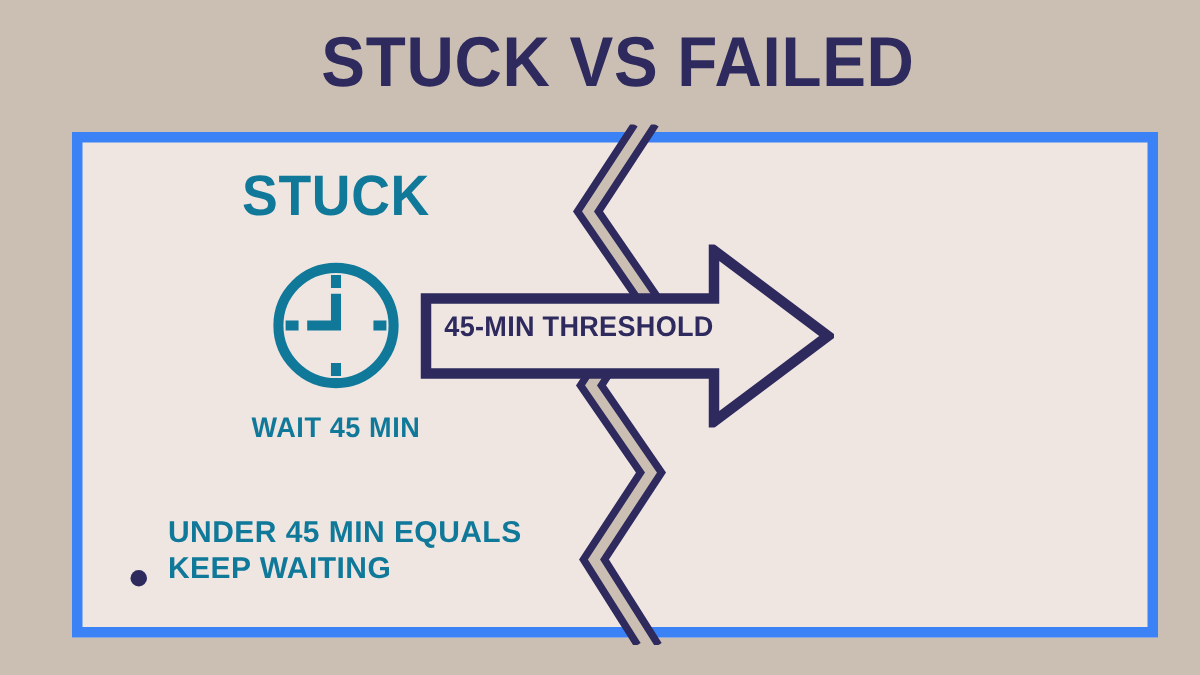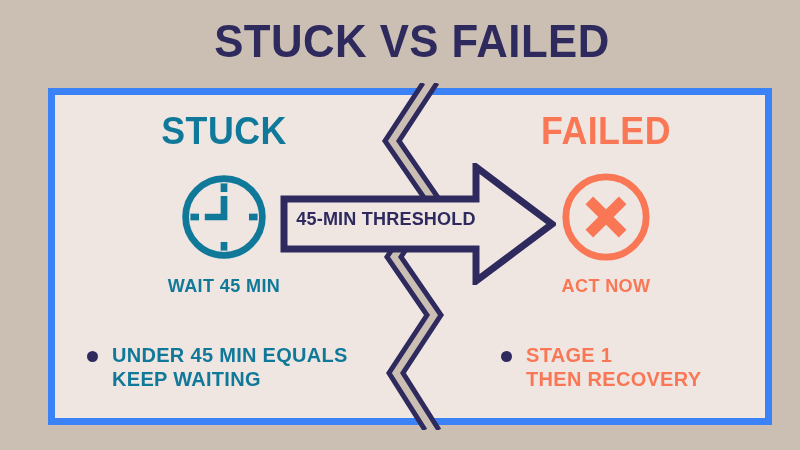--- a/index.html
+++ b/index.html
@@ -97,21 +97,21 @@
     white-space: nowrap;
   }
   #caption-left  { color: #10799a; }
   #caption-right { color: #f97755; }
 
   
   .bullet-row {
     position: absolute;
     top: 248px;
     display: flex;
-    align-items: flex-start;
+    align-items: flex-end;
   }
   #bullet-left  { left: 28px; }
   #bullet-right { left: 60px; }
 
   .bullet-dot {
     width: 11px; height: 11px;
     border-radius: 50%;
     background: #2e2a5e;
     flex: 0 0 auto;
     margin-top: 8px;
@@ -184,40 +184,20 @@
 
       <div class="icon-caption" id="caption-left">WAIT 45 MIN</div>
 
       <div class="bullet-row" id="bullet-left">
         <span class="bullet-dot"></span>
         <span class="bullet-text" id="bullet-text-left">UNDER 45 MIN EQUALS
 KEEP WAITING</span>
       </div>
     </div>
 
-    <div class="col" id="col-right">
-
-      <div class="col-heading" id="heading-right">FAILED</div>
-
-      <div class="icon-wrap">
-        <svg width="98" height="98" viewBox="0 0 100 100">
-          <circle cx="50" cy="50" r="41" fill="none" stroke="#f97755" stroke-width="7"></circle>
-          <line x1="33" y1="33" x2="67" y2="67" stroke="#f97755" stroke-width="11" stroke-linecap="butt"></line>
-          <line x1="67" y1="33" x2="33" y2="67" stroke="#f97755" stroke-width="11" stroke-linecap="butt"></line>
-        </svg>
-      </div>
-
-      <div class="icon-caption" id="caption-right">ACT NOW</div>
-
-      <div class="bullet-row" id="bullet-right">
-        <span class="bullet-dot"></span>
-        <span class="bullet-text" id="bullet-text-right">STAGE 1
-THEN RECOVERY</span>
-      </div>
-    </div>
   </div>
 
   <svg id="divider" viewBox="0 0 100 347">
 
     <path d="M56 0 L18 58 L58 116 L20 174 L60 232 L22 290 L58 347 L72 347 L36 290 L74 232 L34 174 L72 116 L32 58 L70 0 Z" fill="#cbbfb3"></path>
 
     <polyline points="56,0 18,58 58,116 20,174 60,232 22,290 58,347" fill="none" stroke="#2e2a5e" stroke-width="5"></polyline>
 
     <polyline points="70,0 32,58 72,116 34,174 74,232 36,290 72,347" fill="none" stroke="#2e2a5e" stroke-width="5"></polyline>
   </svg>

